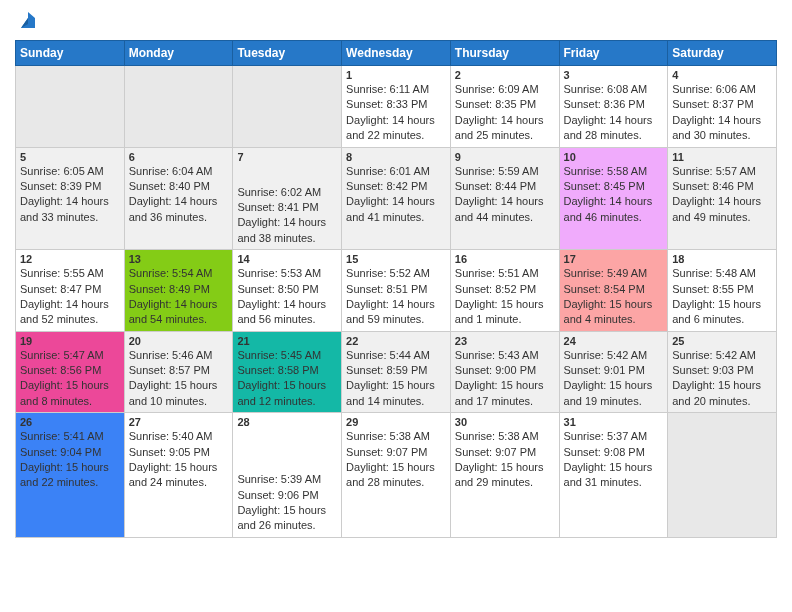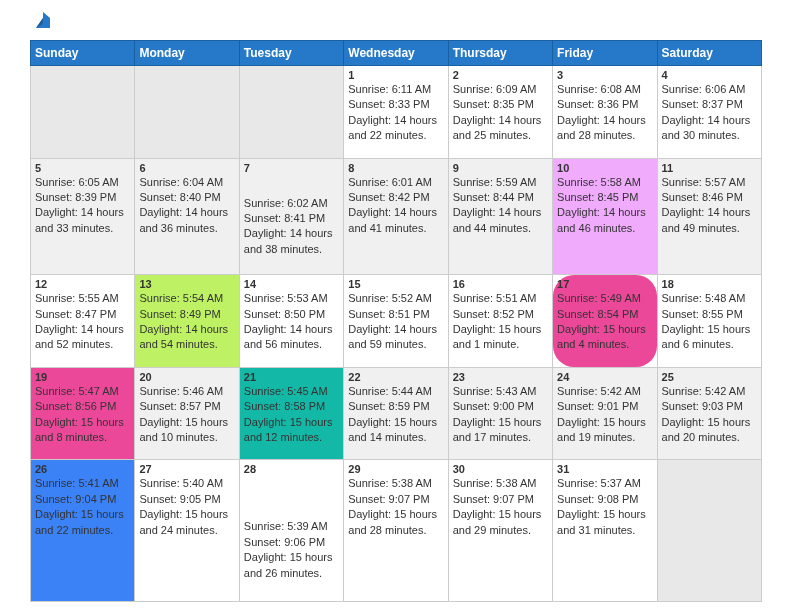--- a/index.html
+++ b/index.html
@@ -5,22 +5,22 @@
     * { margin: 0; padding: 0; box-sizing: border-box; }
     body {
       font-family: Arial, sans-serif;
       background: #fff;
       width: 792px;
       height: 612px;
       overflow: hidden;
     }
     .page {
       width: 792px;
-      height: 612px;
-      padding: 10px 30px;
+      height: 536px;
+      padding: 10px 15px;
       display: flex;
       flex-direction: column;
     }
     .header {
       display: flex;
       justify-content: space-between;
       align-items: flex-start;
       margin-bottom: 8px;
     }
     .logo {
@@ -208,21 +208,21 @@
           </td>
         </tr>
         <tr>
           <td style="background: rgb(255, 255, 255);">
             <span class="day-number">12</span>
             <div class="day-info" style="white-space: pre-line;">Sunrise: 5:55 AM
 Sunset: 8:47 PM
 Daylight: 14 hours
 and 52 minutes.</div>
           </td>
-          <td style="background: #bef264;">
+          <td style="background: #84cc16;">
             <span class="day-number">13</span>
             <div class="day-info" style="white-space: pre-line;">Sunrise: 5:54 AM
 Sunset: 8:49 PM
 Daylight: 14 hours
 and 54 minutes.</div>
           </td>
           <td style="background: rgb(255, 255, 255);">
             <span class="day-number">14</span>
             <div class="day-info" style="white-space: pre-line;">Sunrise: 5:53 AM
 Sunset: 8:50 PM
@@ -236,21 +236,21 @@
 Daylight: 14 hours
 and 59 minutes.</div>
           </td>
           <td style="background: rgb(255, 255, 255);">
             <span class="day-number">16</span>
             <div class="day-info" style="white-space: pre-line;">Sunrise: 5:51 AM
 Sunset: 8:52 PM
 Daylight: 15 hours
 and 1 minute.</div>
           </td>
-          <td style="background: #ec4899; border-radius: 21px;">
+          <td style="background: #fca5a5;">
             <span class="day-number">17</span>
             <div class="day-info" style="white-space: pre-line;">Sunrise: 5:49 AM
 Sunset: 8:54 PM
 Daylight: 15 hours
 and 4 minutes.</div>
           </td>
           <td style="background: rgb(255, 255, 255);">
             <span class="day-number">18</span>
             <div class="day-info" style="white-space: pre-line;">Sunrise: 5:48 AM
 Sunset: 8:55 PM

